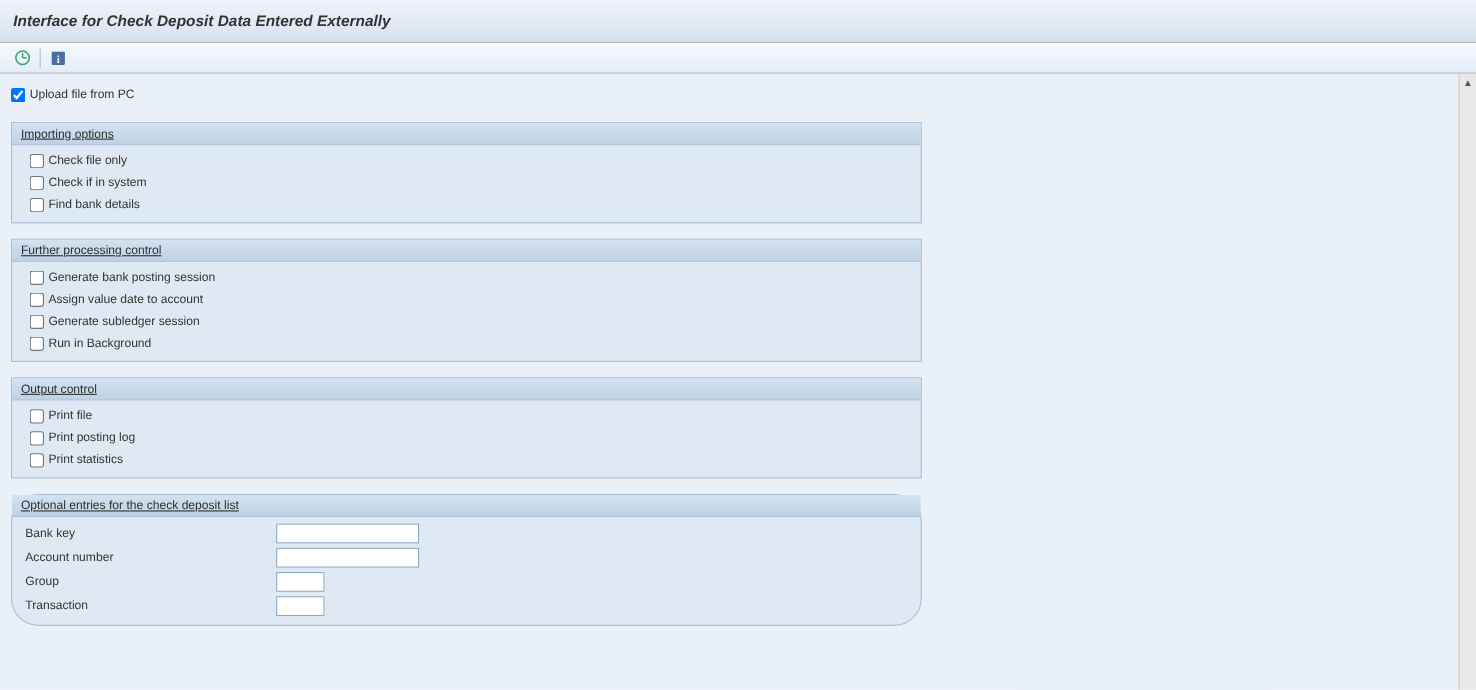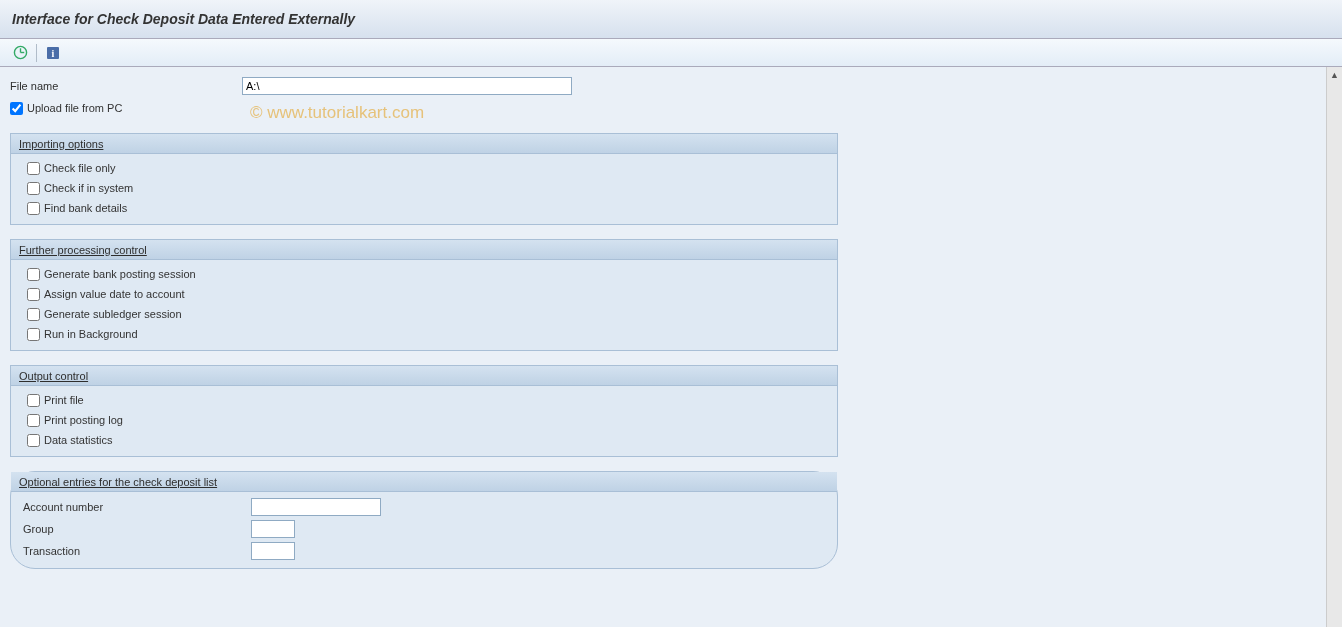--- a/index.html
+++ b/index.html
@@ -82,26 +82,21 @@
     <svg width="14" height="14" viewBox="0 0 14 14">
         <rect x="1" y="1" width="12" height="12" rx="1" fill="#4a6da8"></rect>
         <text x="7" y="11" text-anchor="middle" font-size="10" font-weight="bold" fill="#fff" font-family="Georgia">i</text>
       </svg>
   </span>
 </div>
 
 <div class="content-wrap">
   <div class="content">
 
-    <div class="watermark">© www.tutorialkart.com</div>
 
-    <div class="row">
-      <span class="lbl">File name</span>
-      <input type="text" style="width: 330px;" value="A:\">
-    </div>
     <div class="row">
       <input type="checkbox" checked="" style="">
       <span>Upload file from PC</span>
     </div>
 
     <div class="group">
       <div class="group-header">Importing options</div>
       <div class="group-body">
         <div class="chk-row">
             <input type="checkbox" style="">
@@ -146,28 +141,32 @@
         <div class="chk-row">
             <input type="checkbox" style="">
             <span>Print file</span>
           </div>
         <div class="chk-row">
             <input type="checkbox" style="">
             <span>Print posting log</span>
           </div>
         <div class="chk-row">
             <input type="checkbox" style="">
-            <span>Data statistics</span>
+            <span>Print statistics</span>
           </div>
       </div>
     </div>
 
     <div class="group" style="margin-bottom:0;border-radius:25px;">
       <div class="group-header">Optional entries for the check deposit list</div>
       <div class="group-body">
+        <div class="field-row">
+            <span class="flbl">Bank key</span>
+            <input type="text" style="width: 130px;">
+          </div>
         <div class="field-row">
             <span class="flbl">Account number</span>
             <input type="text" style="width: 130px;">
           </div>
         <div class="field-row">
             <span class="flbl">Group</span>
             <input type="text" style="width: 44px;">
           </div>
         <div class="field-row">
             <span class="flbl">Transaction</span>

